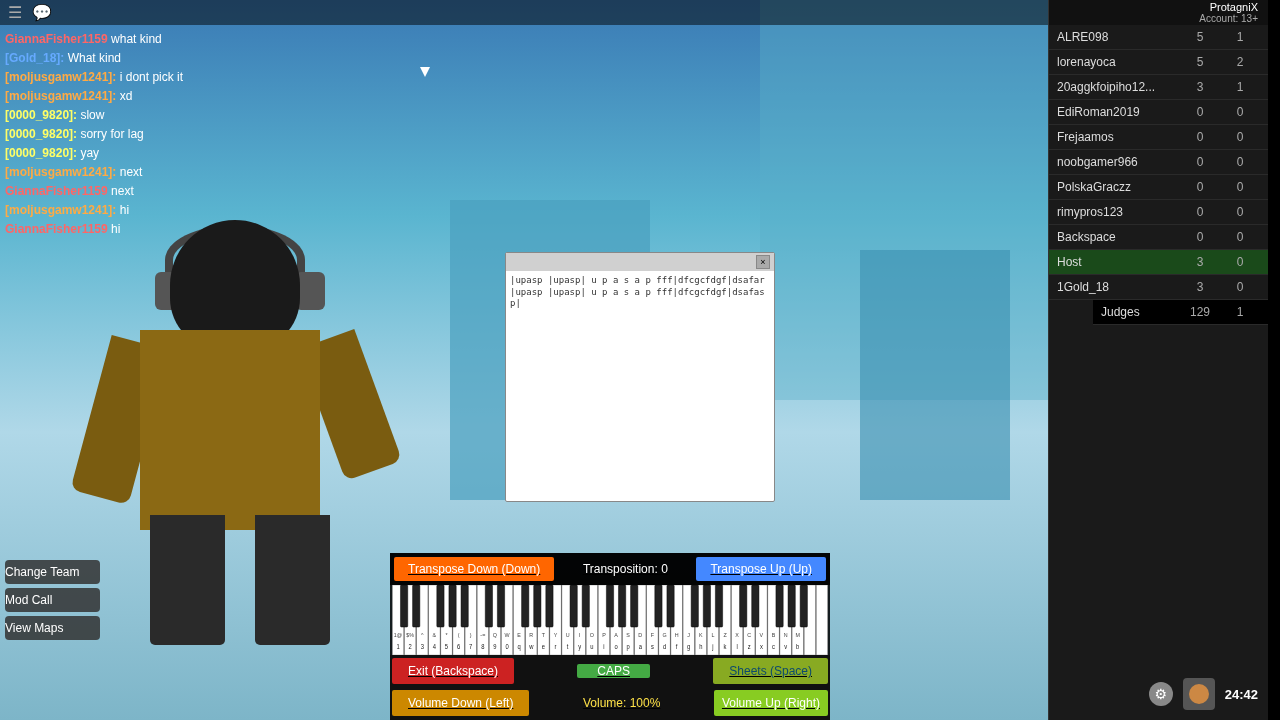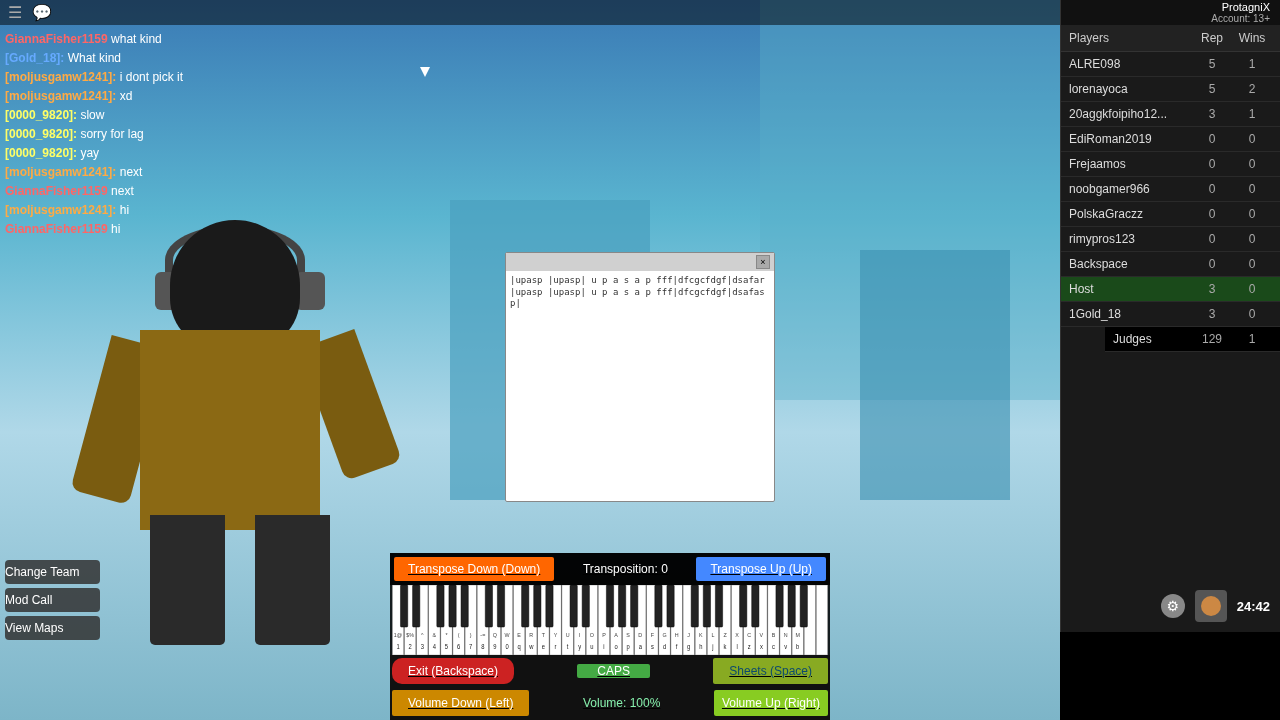--- a/index.html
+++ b/index.html
@@ -301,21 +301,21 @@
       justify-content: space-between;
       align-items: center;
     }
     .exit-btn {
       background: #cc2222;
       color: #fff;
       border: none;
       padding: 6px 16px;
       font-size: 12px;
       cursor: pointer;
-      border-radius: 10px;
+      border-radius: 2px;
     }
     .caps-btn {
       background: #44aa44;
       color: #fff;
       border: none;
       padding: 0 20px;
       font-size: 12px;
       cursor: pointer;
       border-radius: 2px;
     }
@@ -340,40 +340,40 @@
     .vol-down-btn {
       background: #cc8800;
       color: #fff;
       border: none;
       padding: 6px 16px;
       font-size: 12px;
       cursor: pointer;
       border-radius: 2px;
     }
     .volume-label {
-      color: #86efac;
+      color: #fde047;
       font-size: 12px;
     }
     .vol-up-btn {
       background: #88cc22;
       color: #fff;
       border: none;
       padding: 6px 8px;
       font-size: 12px;
       cursor: pointer;
       border-radius: 2px;
     }
 
     
     #right-panel {
       position: absolute;
       top: 0;
-      right: 0;
+      right: 12px;
       width: 220px;
-      height: 632px;
+      height: 720px;
       background: #1a1a1a;
       border-left: 1px solid #333;
     }
 
     #roblox-topbar {
       background: #111;
       height: 25px;
       display: flex;
       align-items: center;
       justify-content: flex-end;
@@ -748,25 +748,20 @@
 </div>
 
 <div id="right-panel">
   <div id="roblox-topbar">
     <div style="display:flex;flex-direction:column;align-items:flex-end;">
       <span class="roblox-name">ProtagniX</span>
       <span class="roblox-account">Account: 13+</span>
     </div>
   </div>
 
-  <div id="players-header">
-    <span class="ph-players">Players</span>
-    <span class="ph-rep">Rep</span>
-    <span class="ph-wins">Wins</span>
-  </div>
 
   <div id="players-list">
 
   <div class="player-row">
     <span class="player-name">ALRE098</span>
     <span class="player-rep">5</span>
     <span class="player-wins">1</span>
   </div>
       <div class="player-row">
     <span class="player-name">lorenayoca</span>

